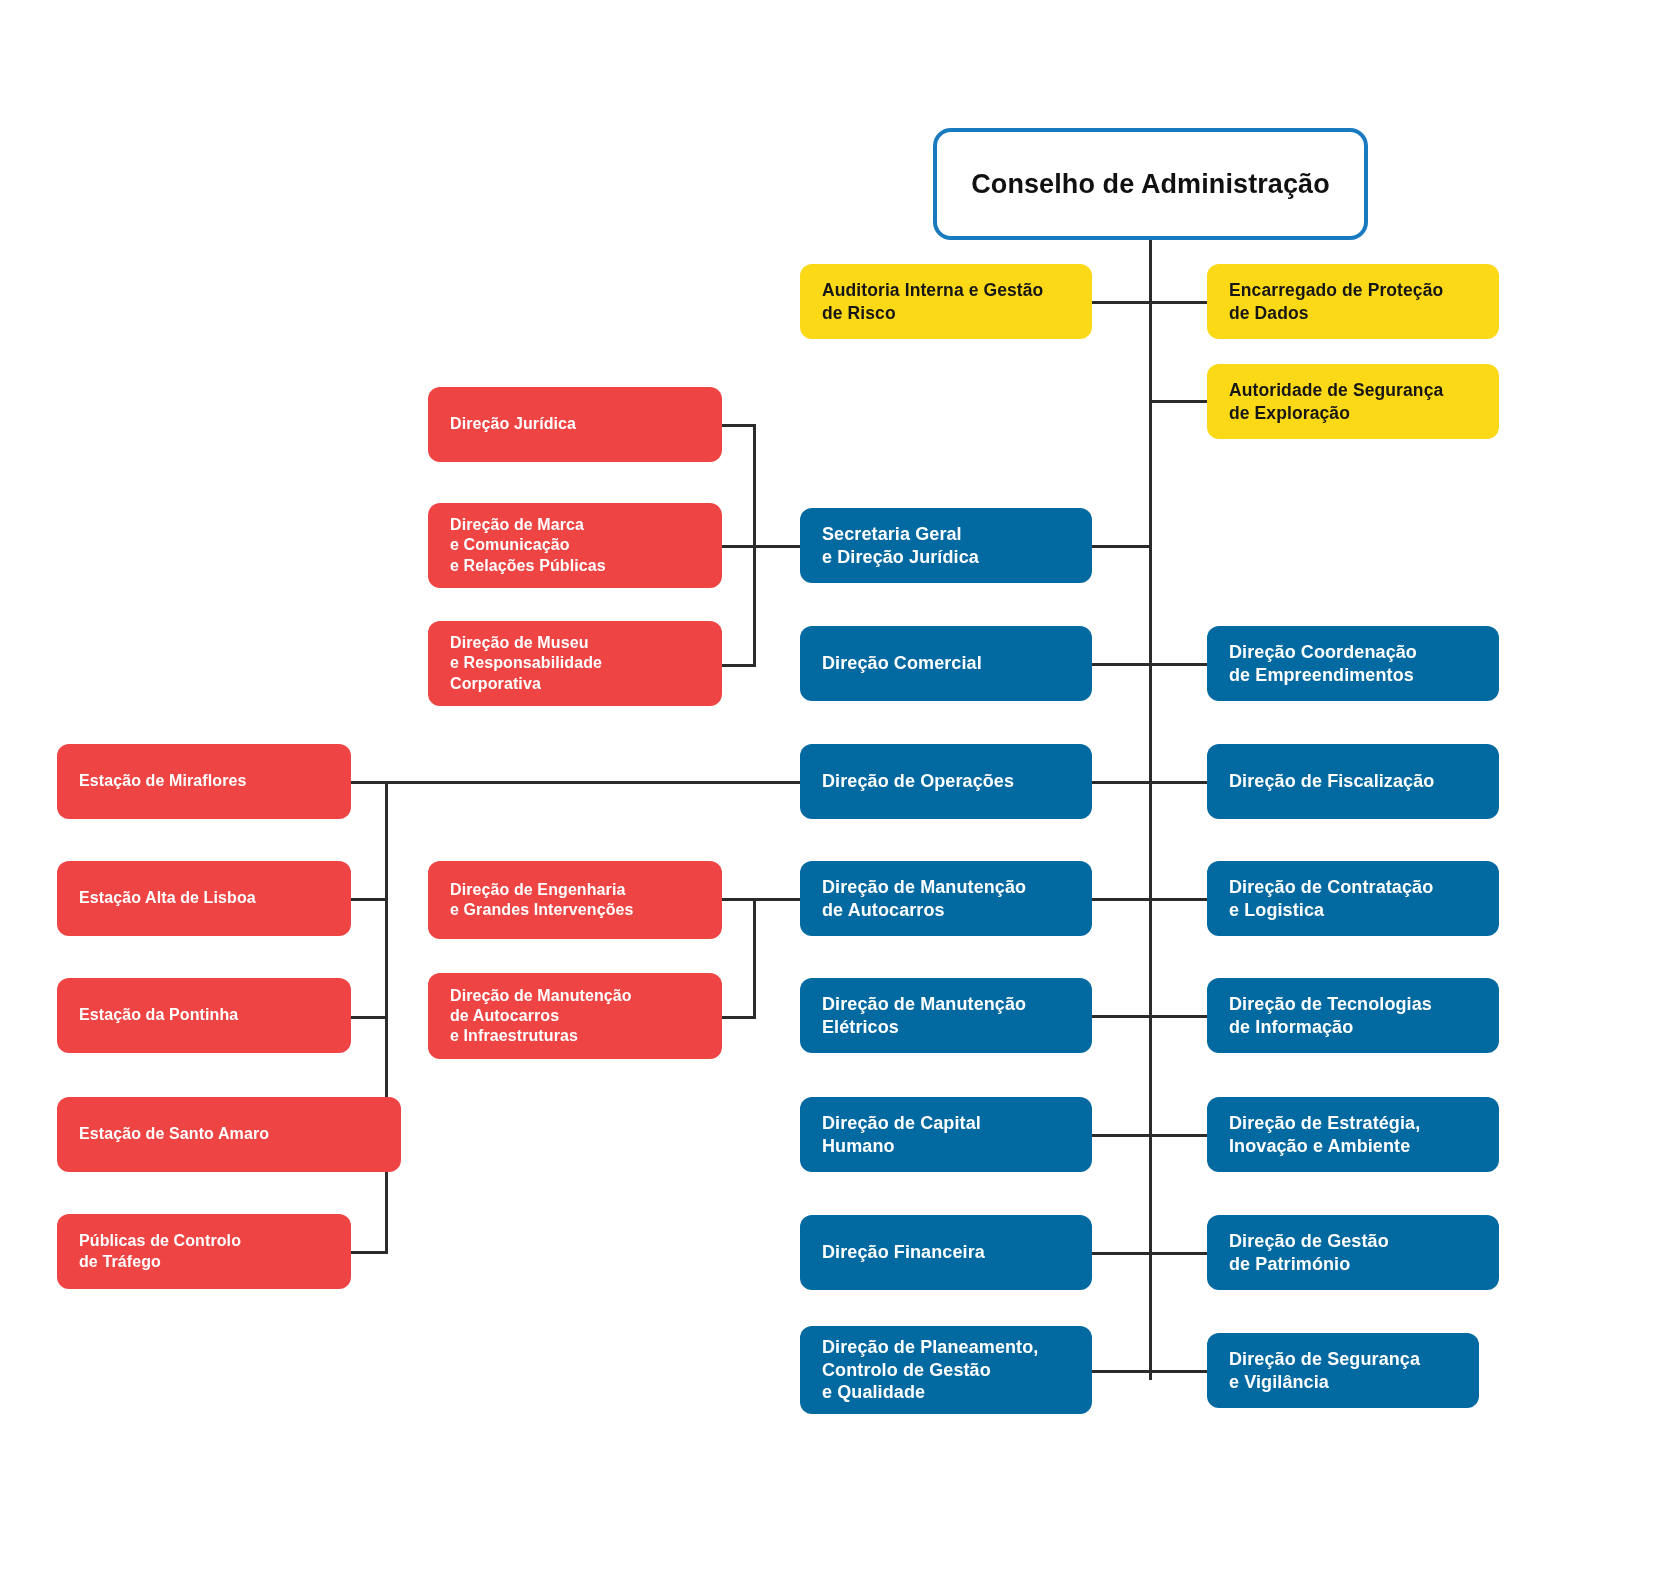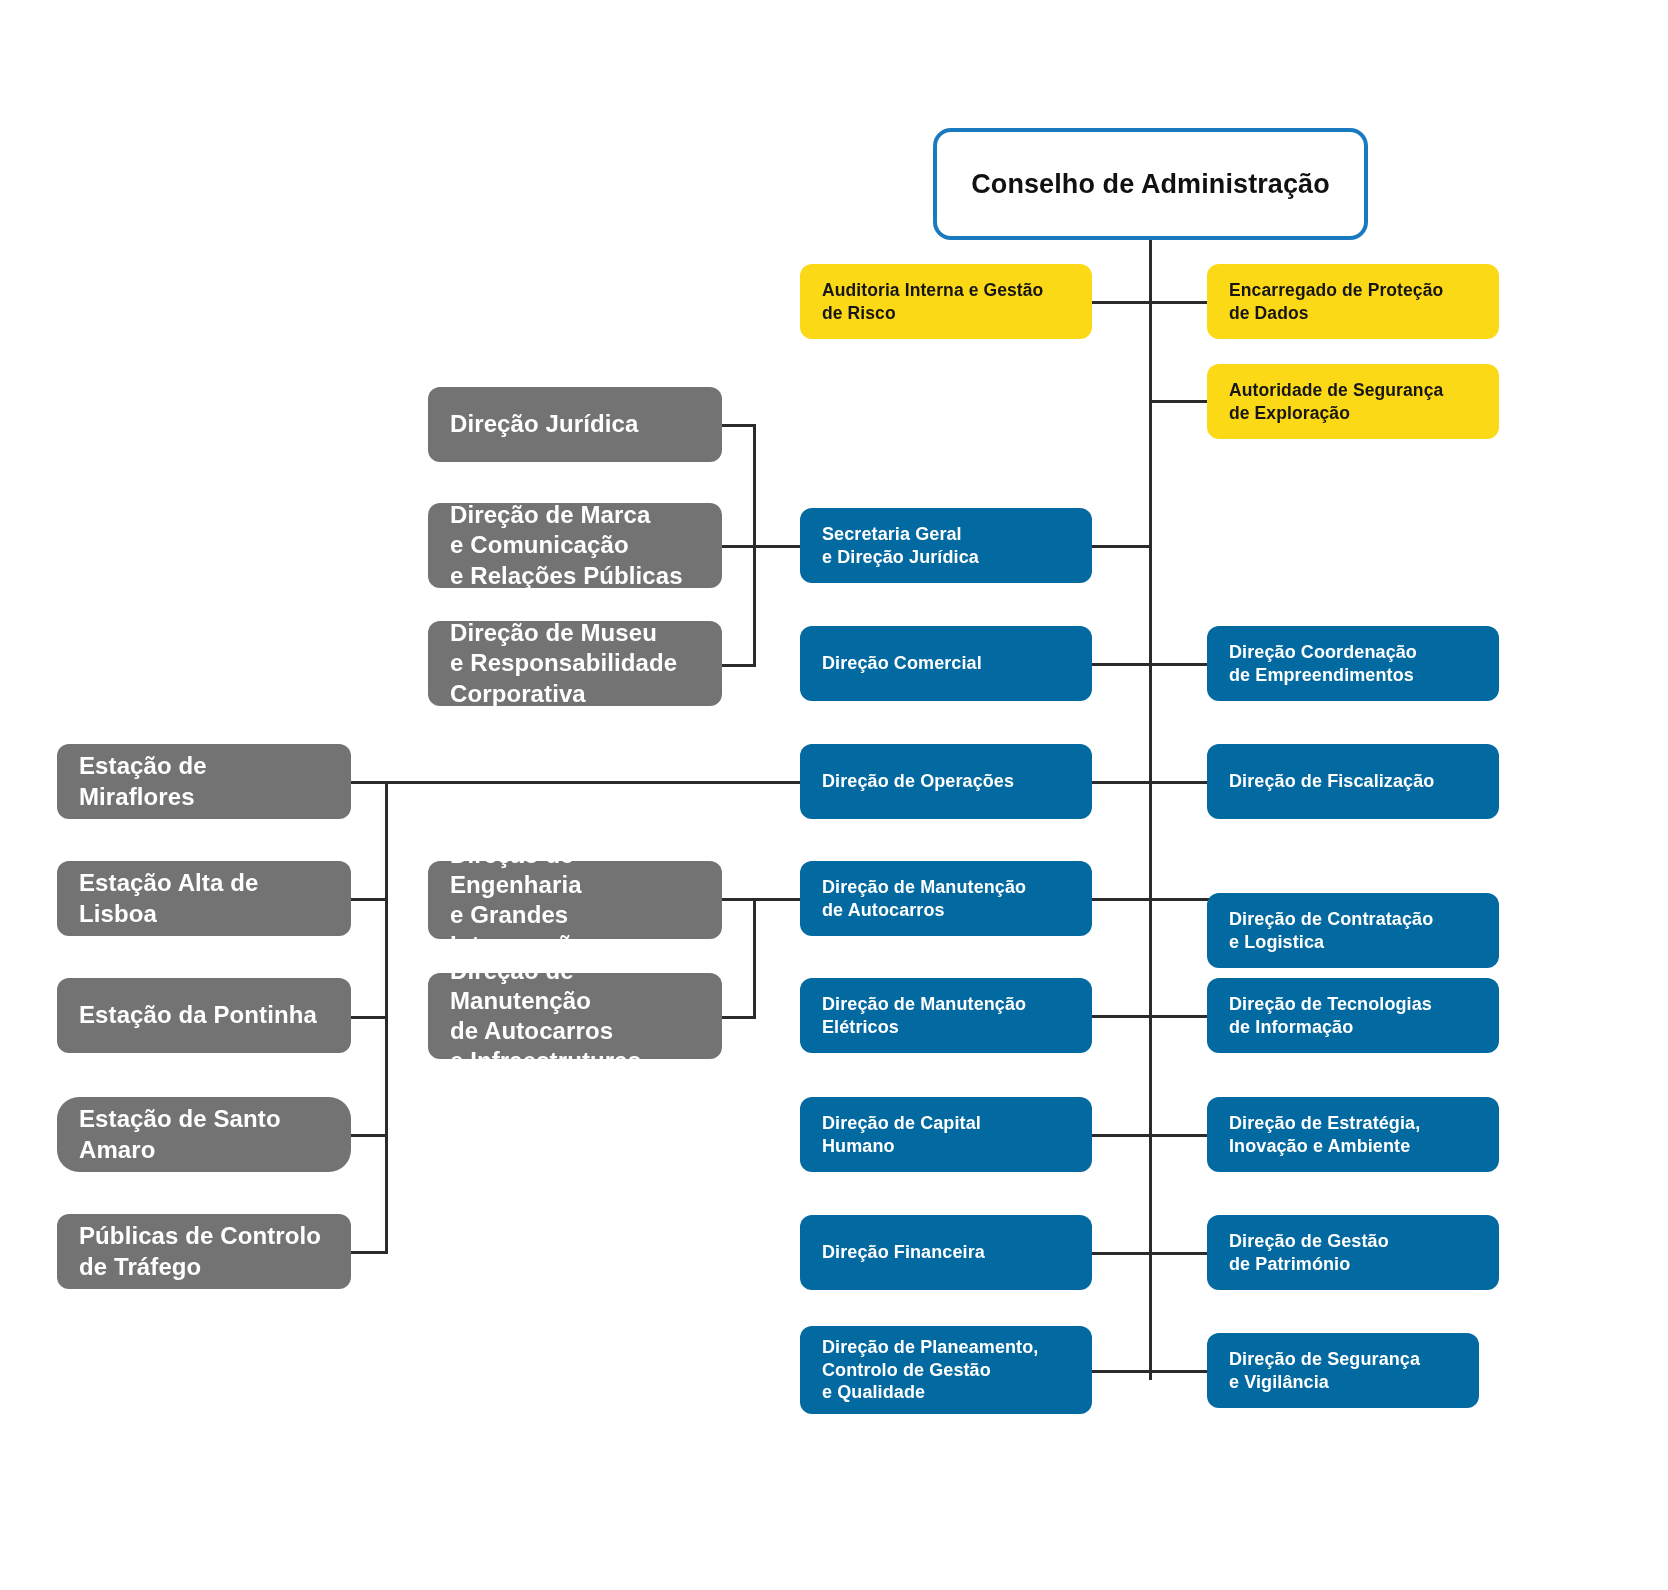--- a/index.html
+++ b/index.html
@@ -36,23 +36,23 @@
     background:#fcd917;
     color:#161616;
     font-size:17.5px;
   }
   .dark{
     background:#0369a1;
     color:#ffffff;
     font-size:18px;
   }
   .light{
-    background:#737373;
+    background:#ef4444;
     color:#ffffff;
-    font-size:24px;
+    font-size:16px;
   }
   .ln{
     position:absolute;
     background:#2b2b2b;
     z-index:1;
   }
   .ln.h{height:3px;}
   .ln.v{width:3px;}
 </style>
 </head>
@@ -122,21 +122,21 @@
   <div class="node dark" style="left:800px;top:1097px;width:292px;height:75px;">Direção de Capital
 Humano</div>
   <div class="node dark" style="left:800px;top:1215px;width:292px;height:75px;">Direção Financeira</div>
   <div class="node dark" style="left:800px;top:1326px;width:292px;height:88px;">Direção de Planeamento,
 Controlo de Gestão
 e Qualidade</div>
 
   <div class="node dark" style="left:1207px;top:626px;width:292px;height:75px;">Direção Coordenação
 de Empreendimentos</div>
   <div class="node dark" style="left:1207px;top:744px;width:292px;height:75px;">Direção de Fiscalização</div>
-  <div class="node dark" style="left:1207px;top:861px;width:292px;height:75px;margin-top:32px;">Direção de Contratação
+  <div class="node dark" style="left:1207px;top:861px;width:292px;height:75px;">Direção de Contratação
 e Logistica</div>
   <div class="node dark" style="left:1207px;top:978px;width:292px;height:75px;">Direção de Tecnologias
 de Informação</div>
   <div class="node dark" style="left:1207px;top:1097px;width:292px;height:75px;">Direção de Estratégia,
 Inovação e Ambiente</div>
   <div class="node dark" style="left:1207px;top:1215px;width:292px;height:75px;">Direção de Gestão
 de Património</div>
   <div class="node dark" style="left:1207px;top:1333px;width:272px;height:75px;">Direção de Segurança
 e Vigilância</div>
 
@@ -150,17 +150,17 @@
 
   <div class="node light" style="left:428px;top:861px;width:294px;height:78px;">Direção de Engenharia
 e Grandes Intervenções</div>
   <div class="node light" style="left:428px;top:973px;width:294px;height:86px;">Direção de Manutenção
 de Autocarros
 e Infraestruturas</div>
 
   <div class="node light" style="left:57px;top:744px;width:294px;height:75px;">Estação de Miraflores</div>
   <div class="node light" style="left:57px;top:861px;width:294px;height:75px;">Estação Alta de Lisboa</div>
   <div class="node light" style="left:57px;top:978px;width:294px;height:75px;">Estação da Pontinha</div>
-  <div class="node light" style="left:57px;top:1097px;width:294px;height:75px;border-radius:22px;">Estação de Santo Amaro</div>
+  <div class="node light" style="left:57px;top:1097px;width:344px;height:75px;">Estação de Santo Amaro</div>
   <div class="node light" style="left:57px;top:1214px;width:294px;height:75px;">Públicas de Controlo
 de Tráfego</div>
 
 </div>
 
 </body></html>

